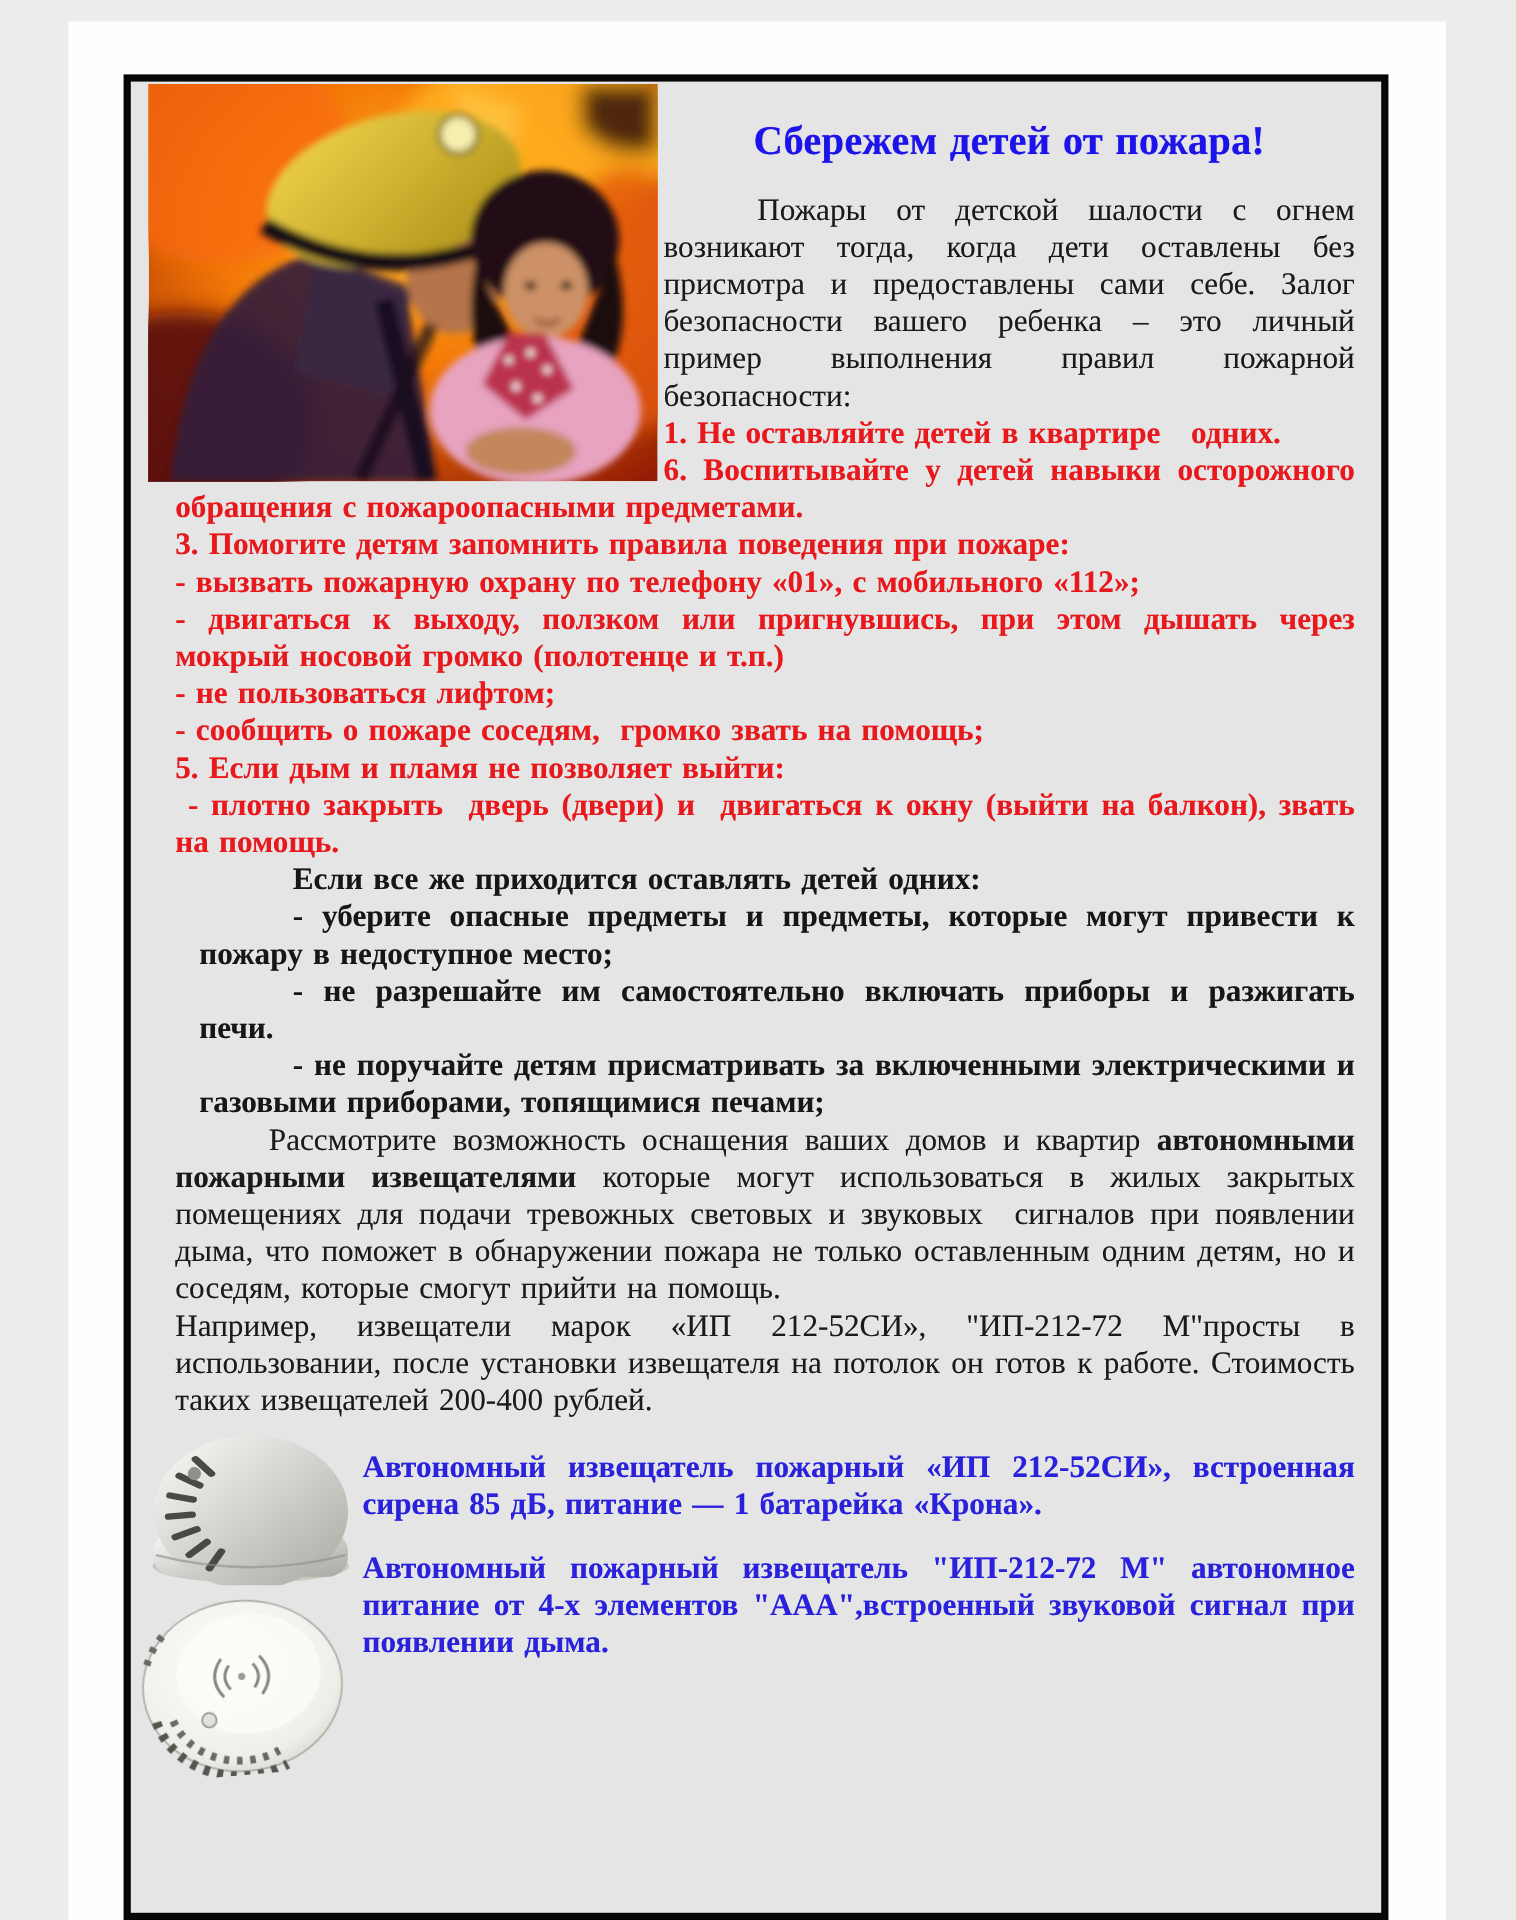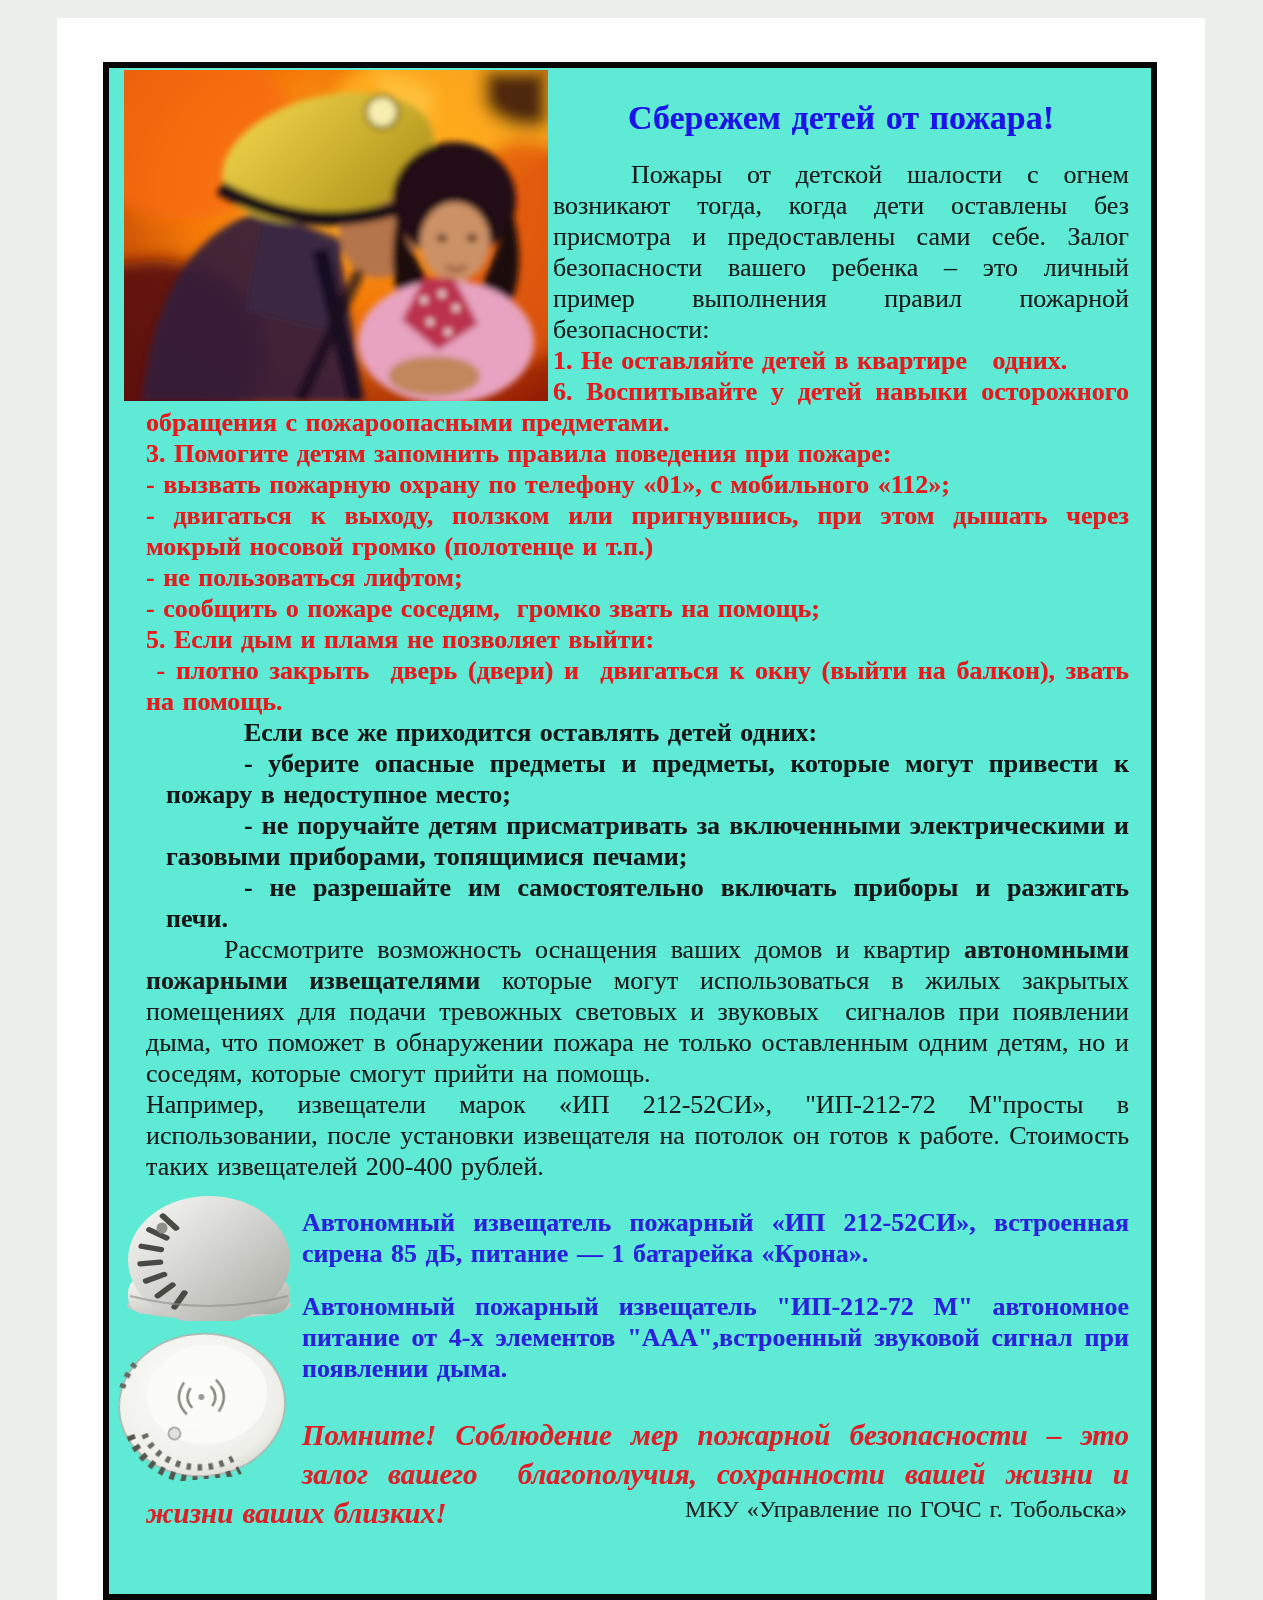--- a/index.html
+++ b/index.html
@@ -7,21 +7,21 @@
     width:1263px;height:1600px;position:relative;overflow:hidden;
     background:#eceeeb;
     font-family:"Liberation Serif","DejaVu Serif",serif;
   }
   .page{
     position:absolute;left:57px;top:18px;width:1148px;height:1582px;
     background:#fefefe;
   }
   .frame{
     position:absolute;left:46px;top:44px;width:1054px;height:1538px;
-    box-sizing:border-box;border:6px solid #070707;background:#5eead4;
+    box-sizing:border-box;border:6px solid #070707;background:#e5e5e5;
     padding:0 22px 0 37px;overflow:hidden;
     font-size:26px;line-height:31px;color:#1a1a1a;word-spacing:2px;
     text-shadow:0 0 .5px rgba(40,40,40,.4);
   }
   .photo{float:left;width:424px;height:331px;margin:2px 5px 6px -22px;}
   .photo svg{display:block;width:100%;height:100%;}
   .title{
     font-size:34px;line-height:40px;font-weight:700;color:#1c13ea;
     text-align:center;margin:30px 0 21px;
     text-shadow:0 0 .6px rgba(30,20,220,.5);
@@ -127,22 +127,22 @@
     <div class="red">3. Помогите детям запомнить правила поведения при пожаре:</div>
     <div class="red">- вызвать пожарную охрану по телефону «01», с мобильного «112»;</div>
     <div class="red">- двигаться к выходу, ползком или пригнувшись, при этом дышать через мокрый носовой громко (полотенце и т.п.)</div>
     <div class="red">- не пользоваться лифтом;</div>
     <div class="red">- сообщить о пожаре соседям,&nbsp; громко звать на помощь;</div>
     <div class="red">5. Если дым и пламя не позволяет выйти:</div>
     <div class="red">&nbsp;- плотно закрыть&nbsp; дверь (двери) и&nbsp; двигаться к окну (выйти на балкон), звать на помощь.</div>
 
     <div class="bold-item">Если все же приходится оставлять детей одних:</div>
     <div class="bold-item">- уберите опасные предметы и предметы, которые могут привести к пожару в недоступное место;</div>
+    <div class="bold-item">- не разрешайте им самостоятельно включать приборы и разжигать печи.</div>
     <div class="bold-item">- не поручайте детям присматривать за включенными электрическими и газовыми приборами, топящимися печами;</div>
-    <div class="bold-item">- не разрешайте им самостоятельно включать приборы и разжигать печи.</div>
 
     <p class="para indent"><span>Рассмотрите возможность оснащения ваших домов и квартир </span><b>автономными пожарными извещателями</b><span> которые могут использоваться в жилых закрытых помещениях для подачи тревожных световых и звуковых&nbsp; сигналов при появлении дыма, что поможет в обнаружении пожара не только оставленным одним детям, но и соседям, которые смогут прийти на помощь.</span></p>
 
     <p class="para">Например, извещатели марок «ИП 212-52СИ», "ИП-212-72 М"просты в использовании, после установки извещателя на потолок он готов к работе. Стоимость таких извещателей 200-400 рублей.</p>
 
     <div class="figures">
       <div class="det1">
         <svg viewBox="0 0 178 133" aria-hidden="true">
           <defs>
             <linearGradient id="dg1" x1="0" y1="0" x2="1" y2="1">
@@ -188,16 +188,15 @@
           </g>
           <circle cx="86" cy="68" r="3" fill="#9a9a92"></circle>
           <circle cx="56" cy="102" r="6" fill="#e2e2dc" stroke="#9a9a94" stroke-width="1.5"></circle>
         </svg>
       </div>
     </div>
 
     <p class="blue">Автономный извещатель пожарный «ИП 212-52СИ», встроенная сирена 85 дБ, питание — 1 батарейка «Крона».</p>
     <p class="blue second">Автономный пожарный извещатель "ИП-212-72 М" автономное питание от 4-х элементов "ААА",встроенный звуковой сигнал при появлении дыма.</p>
 
-    <p class="remember"><span>Помните! Соблюдение мер пожарной безопасности – это залог вашего&nbsp; благополучия, сохранности вашей жизни и жизни ваших близких!</span><span class="attribution">МКУ «Управление по ГОЧС г. Тобольска»</span></p>
 
   </div>
 </div>
 
 </body></html>

